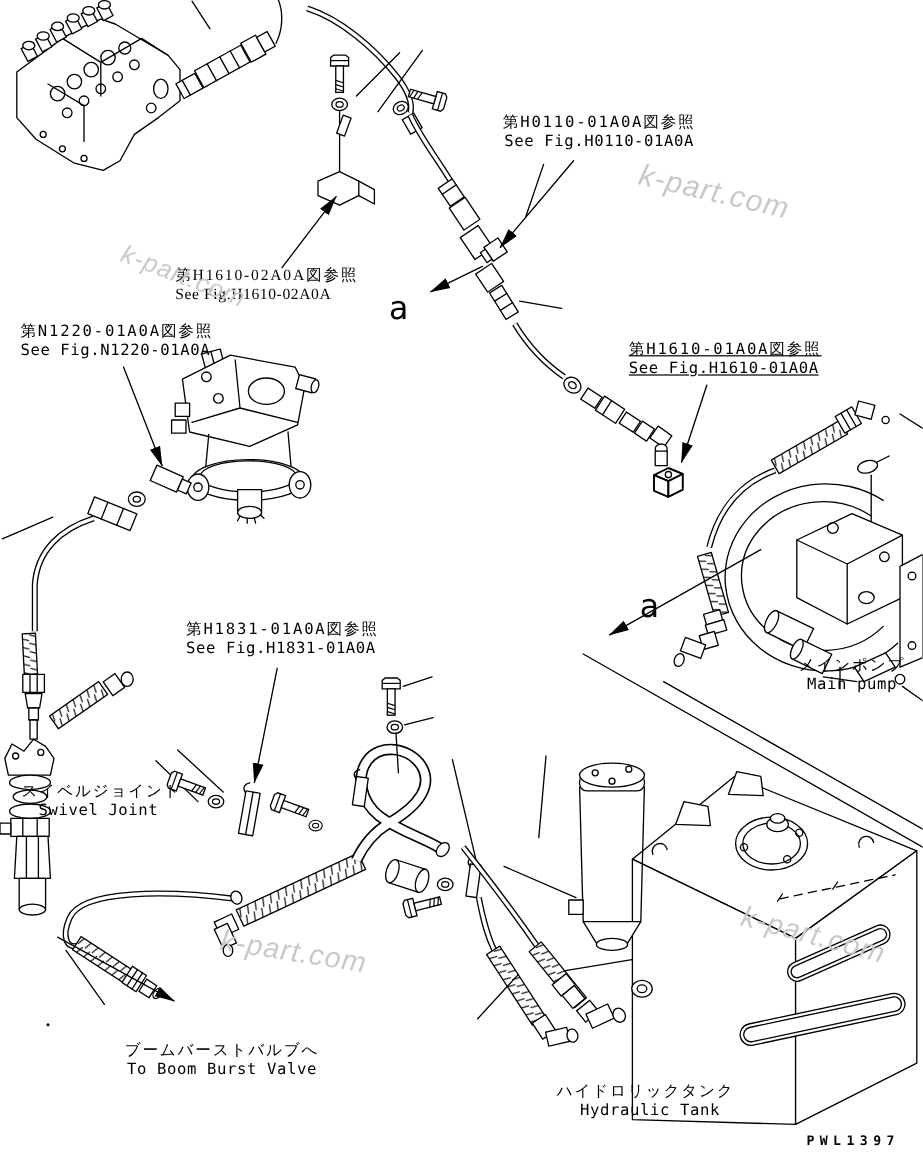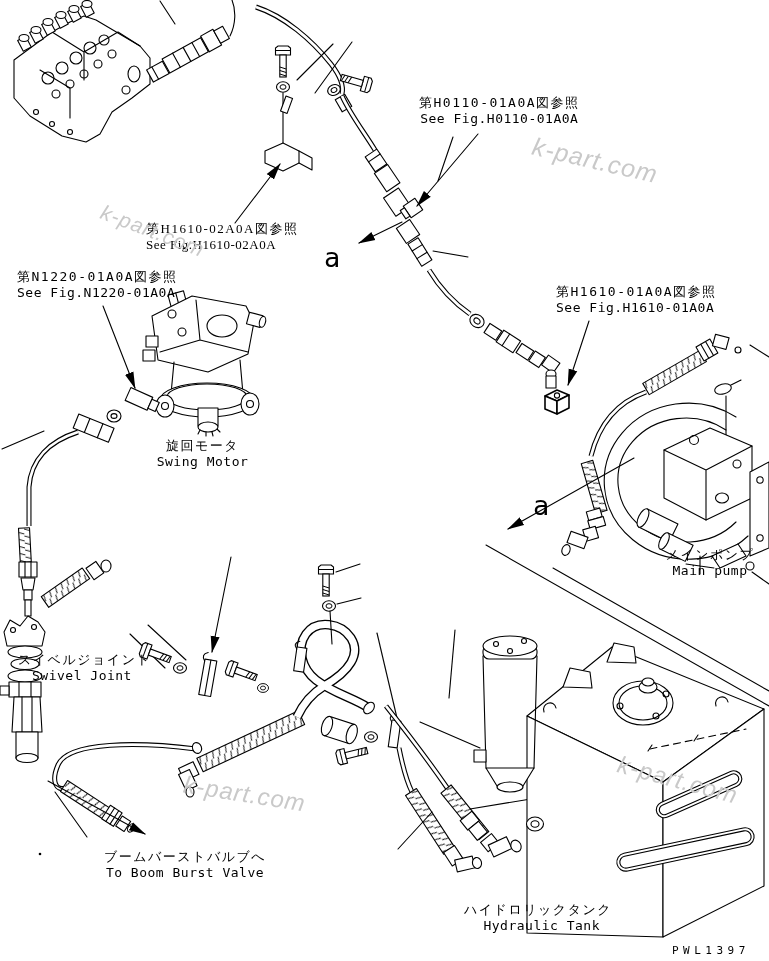--- a/index.html
+++ b/index.html
@@ -7,21 +7,21 @@
   .canvas{position:relative;width:769px;height:961px;background:#fff;overflow:hidden;
           font-family:"DejaVu Sans Mono","Liberation Mono",monospace;}
   .canvas svg{position:absolute;left:0;top:0;}
   .lbl{position:absolute;color:#000;font-size:13px;line-height:16px;white-space:nowrap;}
   .lbl .jp{letter-spacing:1.5px;font-size:13px;}
   .lbl .en{letter-spacing:0.5px;}
   .ctr{text-align:center;}
   .sec-a{position:absolute;color:#000;font-size:27px;line-height:27px;}
   .wm{position:absolute;color:#c9c9c9;font-family:"Liberation Sans",sans-serif;
       font-style:italic;letter-spacing:1px;pointer-events:none;}
-  .plate{position:absolute;font-size:11px;letter-spacing:4.5px;color:#000;}
+  .plate{position:absolute;font-size:11px;letter-spacing:4.5px;color:#000;font-weight:bold;}
   .ln{fill:none;stroke:#000;stroke-width:1.1;stroke-linecap:round;stroke-linejoin:round}
   .fw{fill:#fff;stroke:#000;stroke-width:1.1;stroke-linejoin:round}
   .fwk{fill:#fff;stroke:#000;stroke-width:1.6;stroke-linejoin:round}
   .to{fill:none;stroke:#000;stroke-width:9.5}
   .ti{fill:none;stroke:#fff;stroke-width:6.8}
   .so{fill:none;stroke:#000;stroke-width:5}
   .si{fill:none;stroke:#fff;stroke-width:2.8}
 </style>
 </head>
 <body>
@@ -534,43 +534,43 @@
 <div class="lbl" style="left:146px;top:221px;font-family:Liberation Serif, serif;">
   <div class="jp">第H1610-02A0A図参照</div>
   <div class="en">See Fig.H1610-02A0A</div>
 </div>
 
 <div class="lbl" style="left:17px;top:269px;">
   <div class="jp">第N1220-01A0A図参照</div>
   <div class="en">See Fig.N1220-01A0A</div>
 </div>
 
-<div class="lbl" style="left:556px;top:284px;">
+<div class="lbl" style="left:524px;top:284px;text-decoration:underline;">
   <div class="jp">第H1610-01A0A図参照</div>
   <div class="en">See Fig.H1610-01A0A</div>
 </div>
 
-
-
-<div class="lbl ctr" style="left:145px;top:438px;width:115px;">
-  <div class="jp">旋回モータ</div>
-  <div class="en">Swing Motor</div>
-</div>
+<div class="lbl" style="left:155px;top:517px;">
+  <div class="jp">第H1831-01A0A図参照</div>
+  <div class="en">See Fig.H1831-01A0A</div>
+</div>
+
+
 
 <div class="lbl ctr" style="left:18px;top:652px;width:128px;">
   <div class="jp">スイベルジョイント</div>
   <div class="en">Swivel Joint</div>
 </div>
 
 <div class="lbl ctr" style="left:660px;top:547px;width:100px;">
   <div class="jp">メインポンプ</div>
   <div class="en">Main pump</div>
 </div>
 
-<div class="lbl ctr" style="left:94px;top:849px;width:182px;">
+<div class="lbl ctr" style="left:94px;top:868px;width:182px;">
   <div class="jp">ブームバーストバルブへ</div>
   <div class="en">To Boom Burst Valve</div>
 </div>
 
 <div class="lbl ctr" style="left:464px;top:902px;width:136px;text-align:right;">
   <div class="jp">ハイドロリックタンク</div>
   <div class="en">Hydraulic Tank</div>
 </div>
 
 <div class="sec-a" style="left:324px;top:244px;">a</div>

